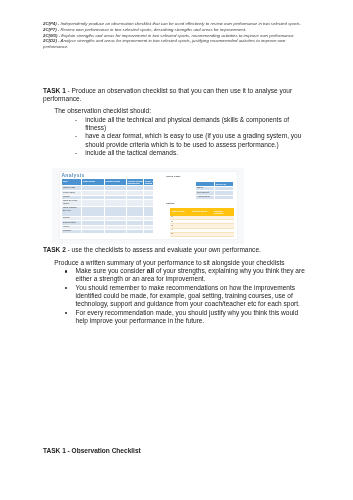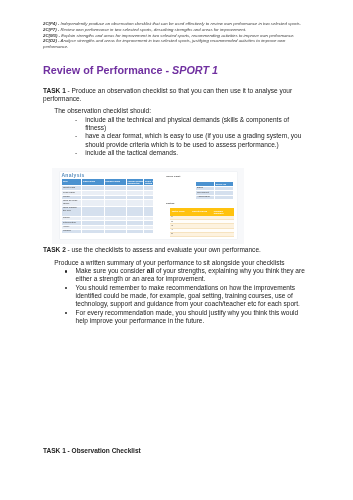--- a/index.html
+++ b/index.html
@@ -68,21 +68,20 @@
 <body>
 
 <div class="page">
   <div class="crit">
     <div class="ln"><b>2C(P4)</b><span> - Independently produce an observation checklist that can be used effectively to review own performance in two selected sports.</span></div>
     <div class="ln"><b>2C(P7)</b><span> - Review own performance in two selected sports, describing strengths and areas for improvement.</span></div>
     <div class="ln"><b>2C(M3)</b><span> - Explain strengths and areas for improvement in two selected sports, recommending activities to improve own performance.</span></div>
     <div class="ln"><b>2C(D2)</b><span> - Analyse strengths and areas for improvement in two selected sports, justifying recommended activities to improve own performance.</span></div>
   </div>
 
-  <h1 class="title"><span>Review of Performance - </span><i>SPORT 1</i></h1>
 
   <div class="body">
     <div class="p"><b>TASK 1</b><span> - Produce an observation checklist so that you can then use it to analyse your performance.</span></div>
     <div class="p indent1">The observation checklist should:</div>
     <ul class="dashlist">
       <li><span class="dash">-</span><span>include all the technical and physical demands (skills &amp; components of fitness)</span></li>
       <li><span class="dash">-</span><span>have a clear format, which is easy to use (if you use a grading system, you should provide criteria which is to be used to assess performance.)</span></li>
       <li><span class="dash">-</span><span>include all the tactical demands.</span></li>
     </ul>
   </div>

